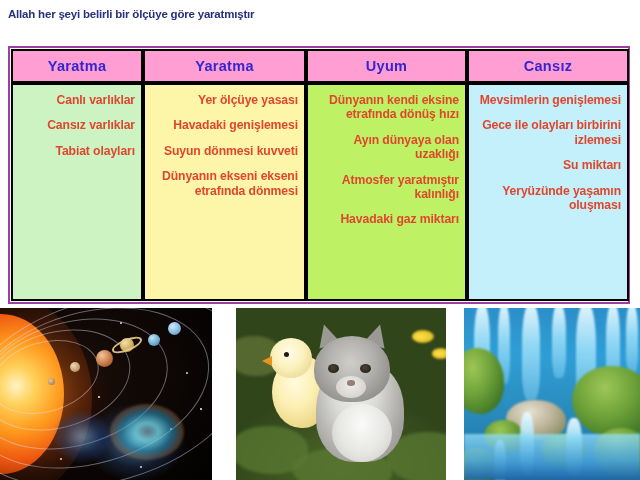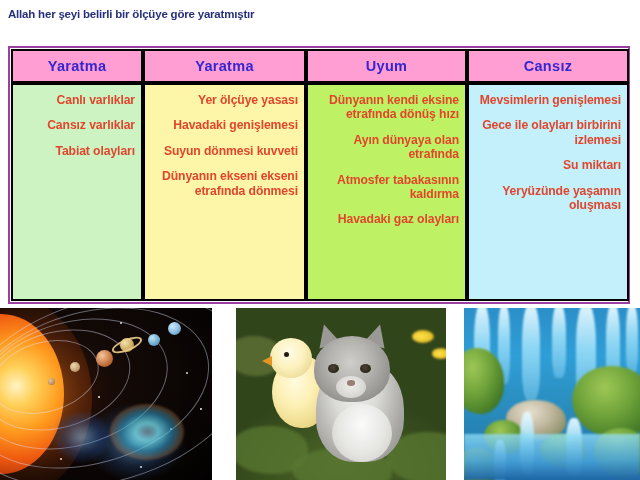--- a/index.html
+++ b/index.html
@@ -318,23 +318,23 @@
             <ul class="cell-list">
               <li>Yer ölçüye yasası</li>
               <li>Havadaki genişlemesi</li>
               <li>Suyun dönmesi kuvveti</li>
               <li>Dünyanın ekseni ekseni etrafında dönmesi</li>
             </ul>
           </td>
           <td class="col-2" style="background: #bef264;">
             <ul class="cell-list">
               <li>Dünyanın kendi eksine etrafında dönüş hızı</li>
-              <li>Ayın dünyaya olan etrafında</li>
-              <li>Atmosfer tabakasının kaldırma</li>
-              <li>Havadaki gaz olayları</li>
+              <li>Ayın dünyaya olan uzaklığı</li>
+              <li>Atmosfer yaratmıştır kalınlığı</li>
+              <li>Havadaki gaz miktarı</li>
             </ul>
           </td>
           <td class="col-3" style="background: rgb(196, 240, 251);">
             <ul class="cell-list">
               <li>Mevsimlerin genişlemesi</li>
               <li>Gece ile olayları birbirini izlemesi</li>
               <li>Su miktarı</li>
               <li>Yeryüzünde yaşamın oluşması</li>
             </ul>
           </td>

